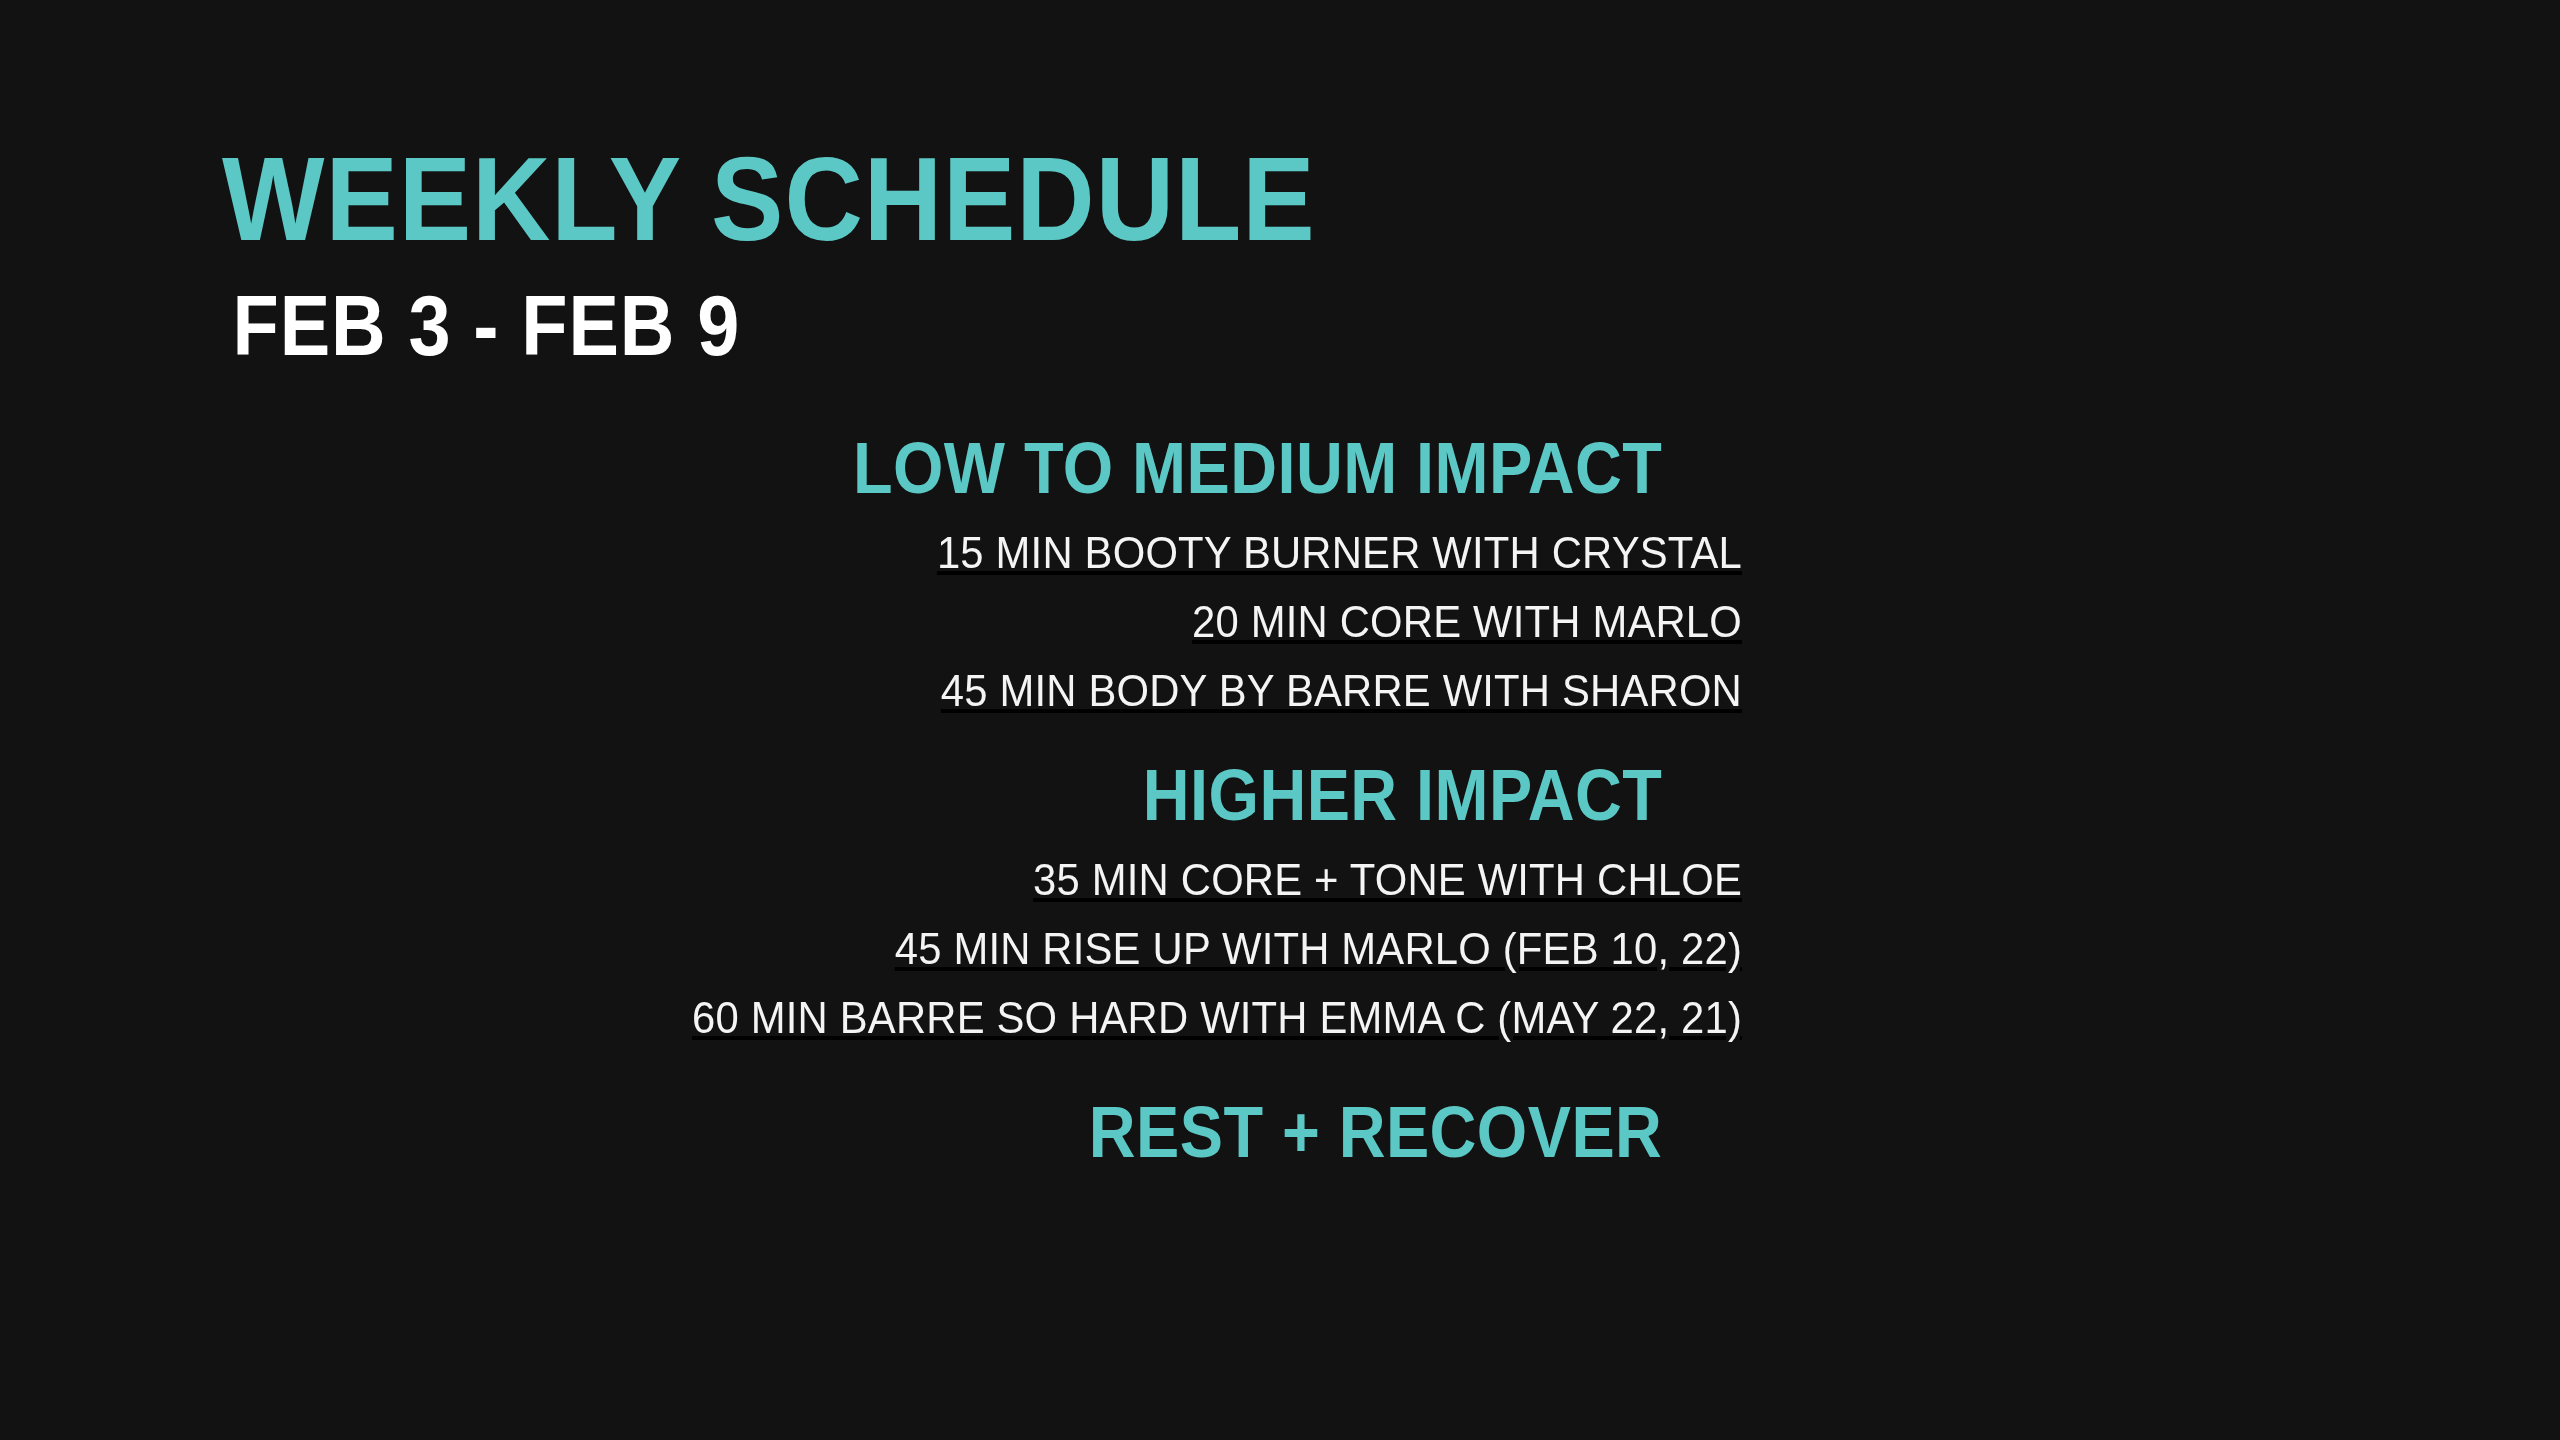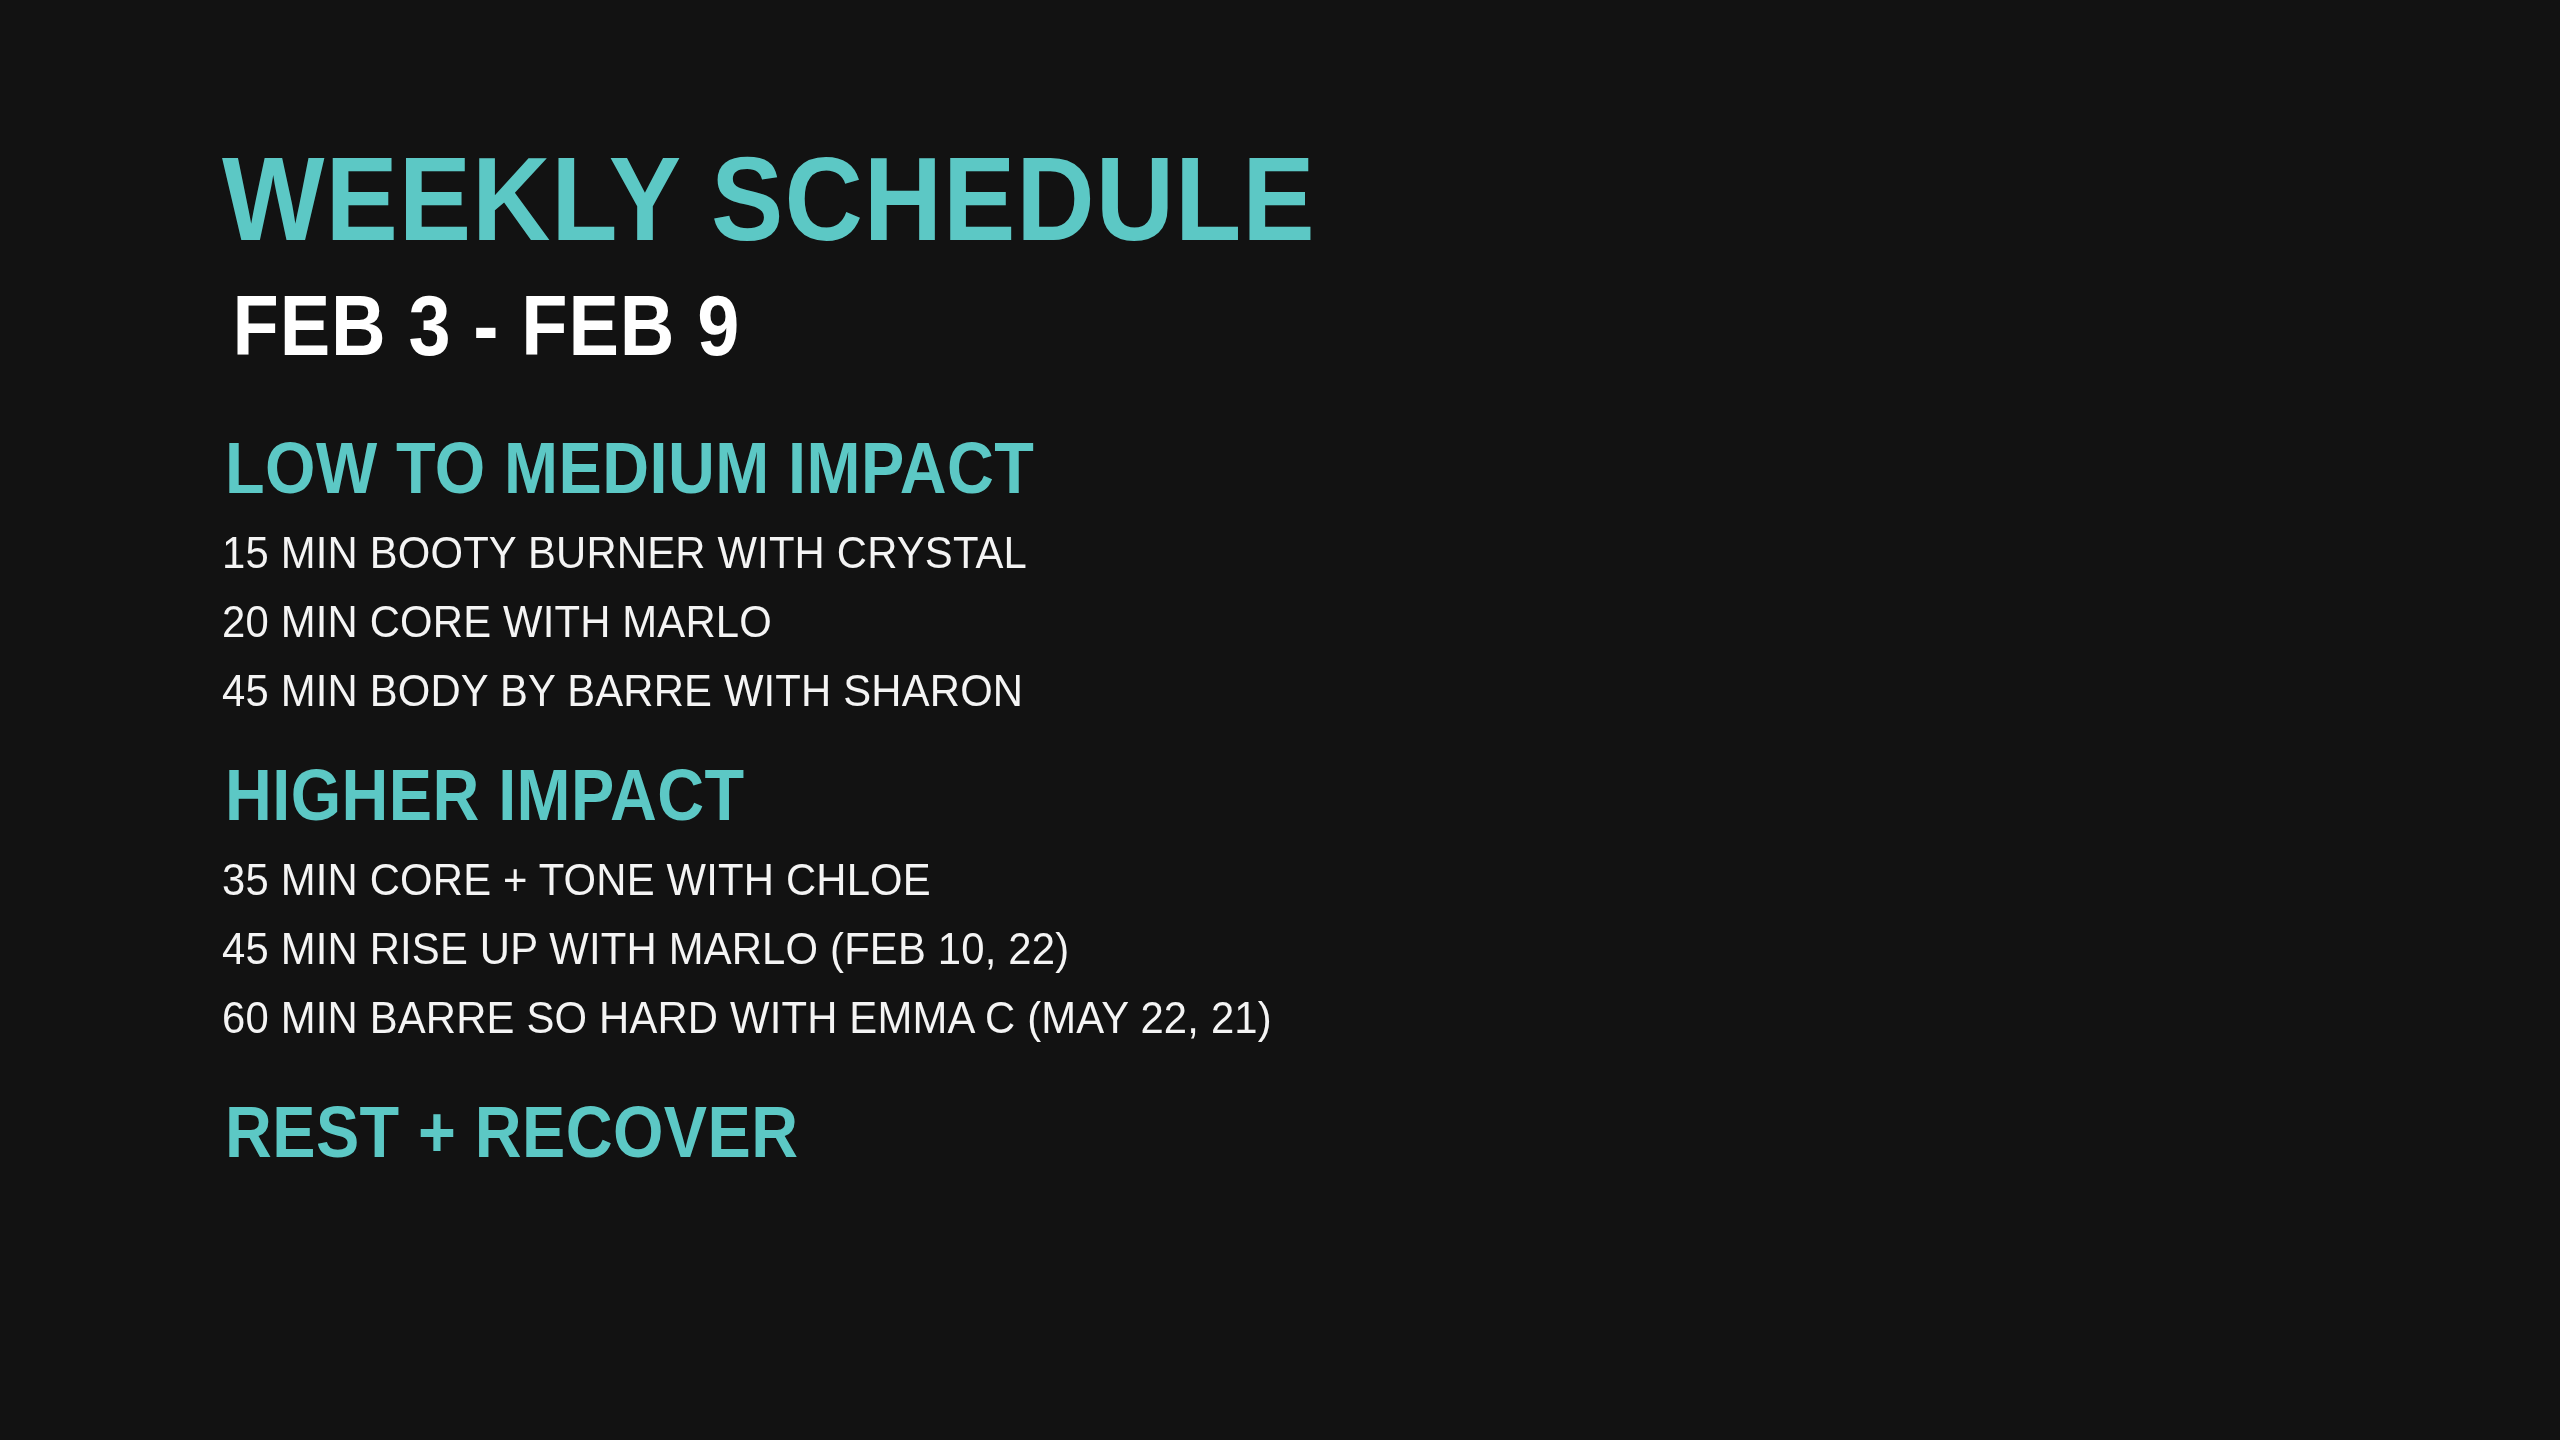--- a/index.html
+++ b/index.html
@@ -60,20 +60,21 @@
   
   .sections {
     position: absolute;
     left: 222px;
     top: 432px;
     width: 1600px;
   }
 
   .section {
     margin-bottom: 34px;
+    text-align: right;
   }
   .section:last-child {
     margin-bottom: 0;
   }
 
   .section-heading {
     margin: 0 0 14px 3px;
     color: #5cc8c5;
     font-family: "Liberation Sans", "DejaVu Sans", sans-serif;
     font-weight: bold;
@@ -82,20 +83,21 @@
     letter-spacing: 0.5px;
     transform: scaleX(0.90);
     transform-origin: left center;
     white-space: nowrap;
   }
 
   .class-list {
     list-style: none;
     margin: 0;
     padding: 0;
+    text-decoration: underline;
   }
 
   .class-item {
     color: #f4f4f4;
     font-family: "Liberation Sans", "DejaVu Sans", sans-serif;
     font-weight: 400;
     font-size: 44px;
     line-height: 69px;
     letter-spacing: 0.2px;
     transform: scaleX(0.95);

